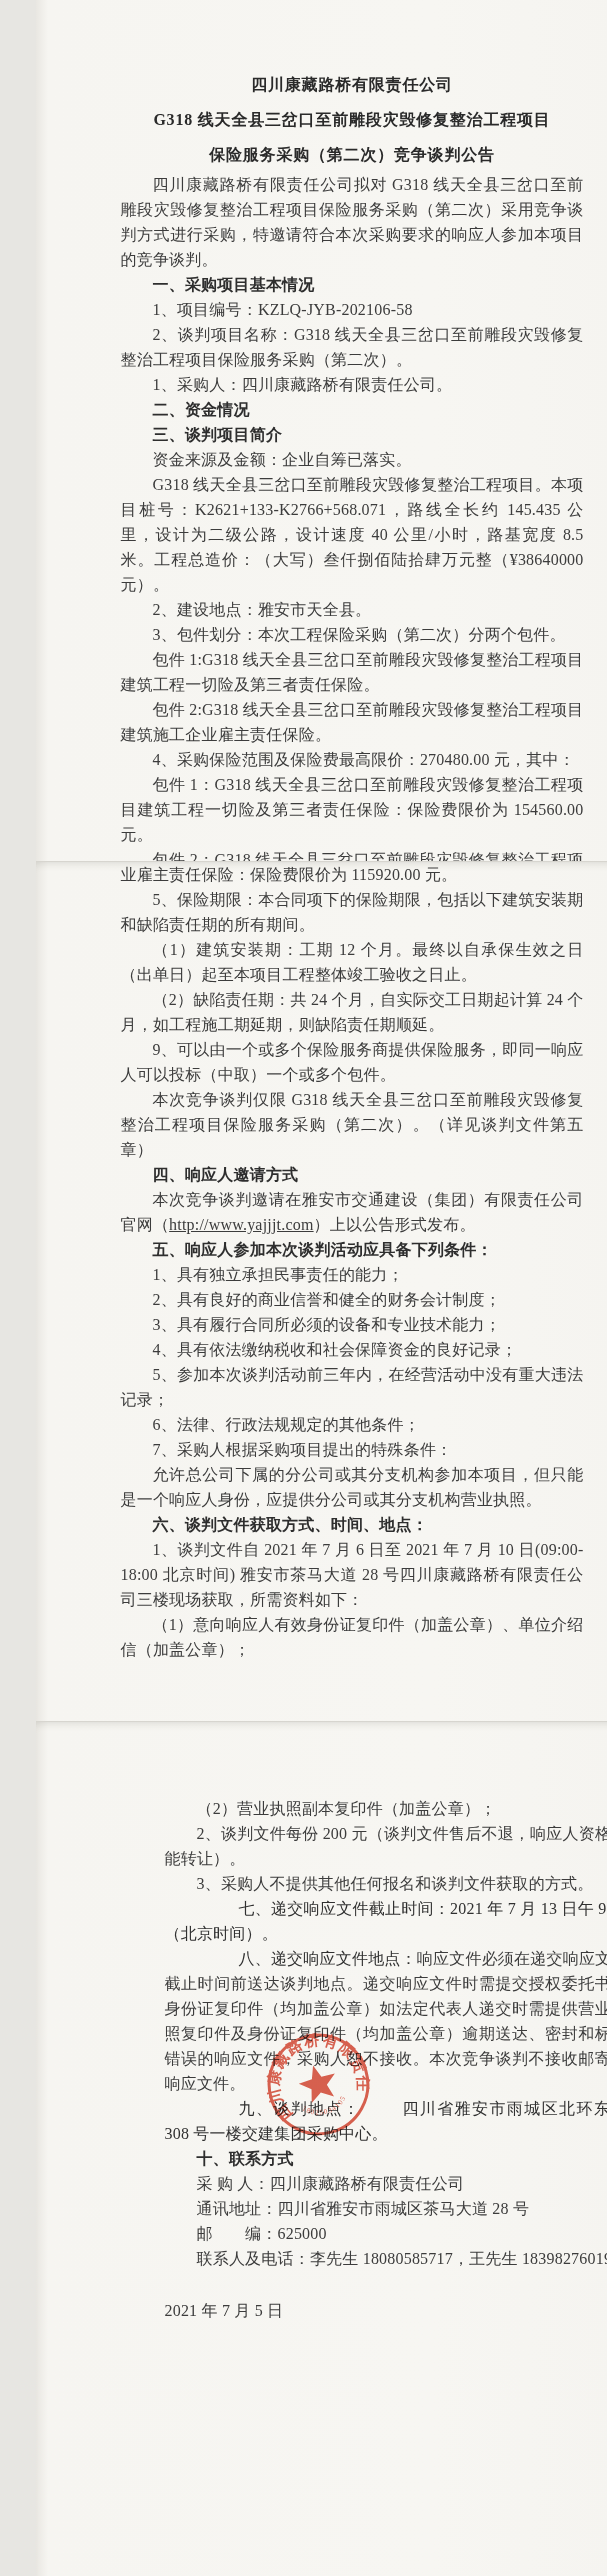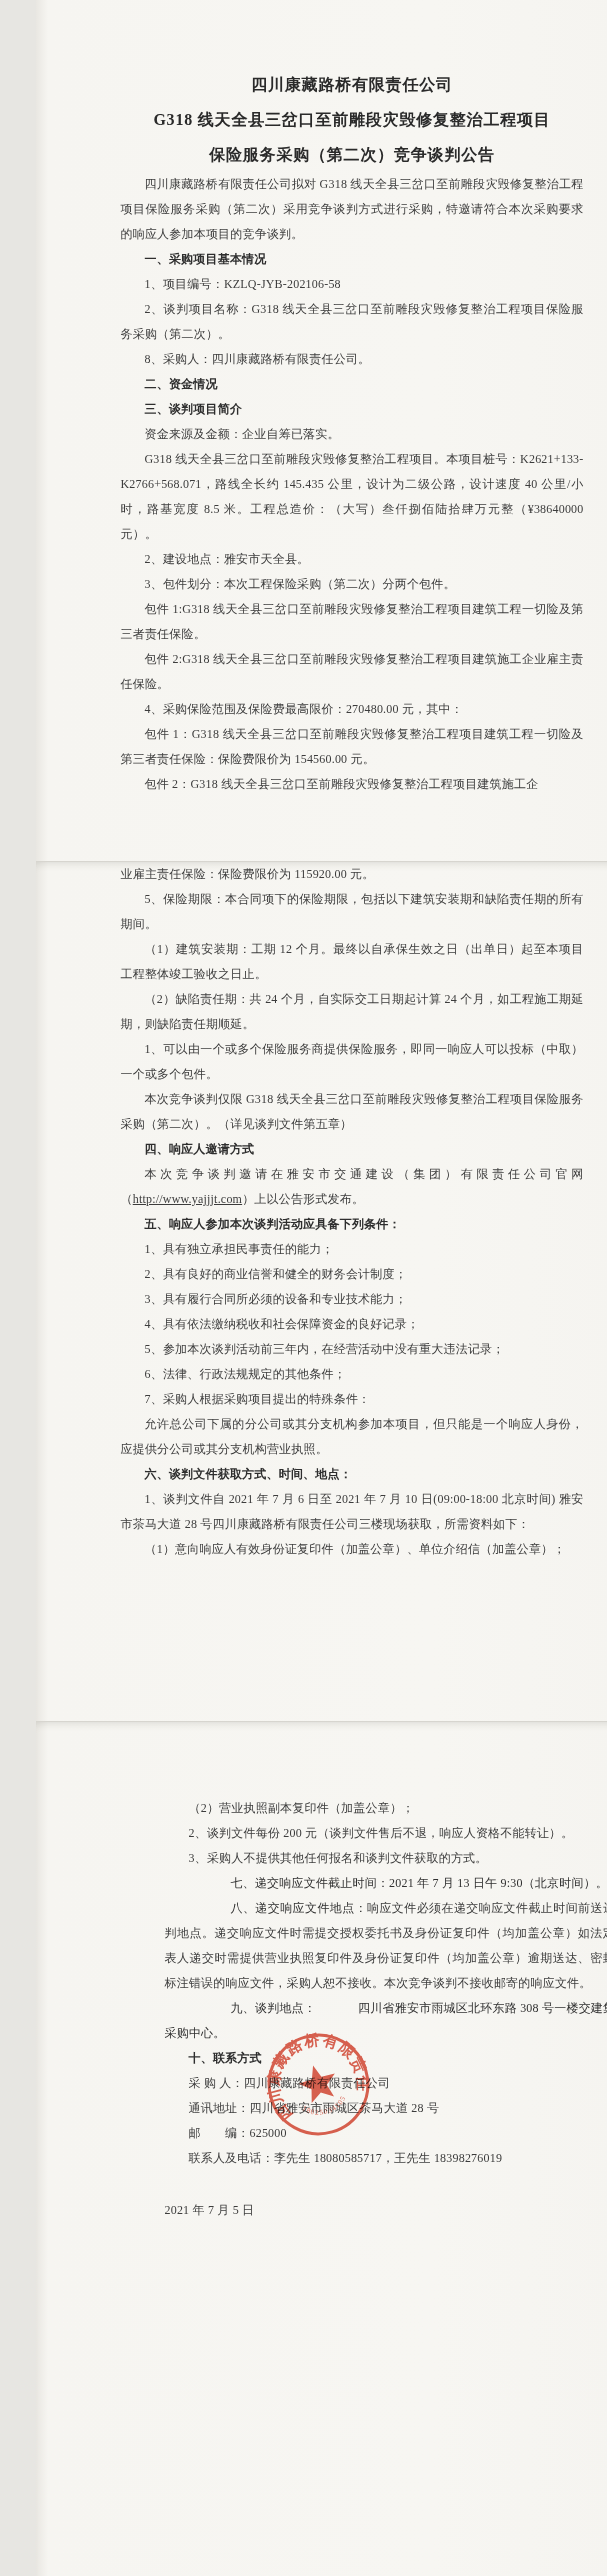--- a/index.html
+++ b/index.html
@@ -16,21 +16,21 @@
     overflow:hidden;
     background:linear-gradient(90deg,#e9e7e2 0px,#f6f5f1 12px,#f7f6f2 395px,#f5f4f0 584px,#eceae5 607px);
   }
   .page-1{height:861px;}
   .page-2{height:859px;box-shadow:inset 0 7.6px 9px -6.8px rgba(70,65,55,.18);border-top:0.8px solid #d7d5cf;}
   .page-3{height:855px;box-shadow:inset 0 7.6px 9px -6.8px rgba(70,65,55,.18);border-top:0.8px solid #d7d5cf;padding-left:44px;}
   .content{padding:0 59px 0 85px;}
   .page-1 .content{padding-top:67px;}
   .page-2 .content{}
   .page-3 .content{padding-top:74px;}
-  .ln{margin:0;font-size:12px;line-height:25px;text-align:justify;letter-spacing:0.2px;}
+  .ln{margin:0;font-size:16px;line-height:25px;text-align:justify;letter-spacing:0.2px;}
   .para{text-indent:2em;}
   .cont{text-indent:0;}
   .heading{text-indent:2em;font-weight:bold;color:#2e2e2e;}
   .title{
     text-indent:0;text-align:center;font-weight:bold;
     font-size:16px;line-height:35px;letter-spacing:0.8px;color:#2a2a2a;
   }
   .title:last-of-type{margin-bottom:3px;}
   .date{text-indent:0;margin-top:27px;padding-right:26px;}
   .b{font-weight:normal;color:#303030;margin-left:42px;}
@@ -55,42 +55,42 @@
 
   <section class="page page-1">
     <div class="content">
         <p class="ln title"><span>四川康藏路桥有限责任公司</span></p>
         <p class="ln title"><span>G318 线天全县三岔口至前雕段灾毁修复整治工程项目</span></p>
         <p class="ln title"><span>保险服务采购（第二次）竞争谈判公告</span></p>
         <p class="ln para"><span>四川康藏路桥有限责任公司拟对 G318 线天全县三岔口至前雕段灾毁修复整治工程项目保险服务采购（第二次）采用竞争谈判方式进行采购，特邀请符合本次采购要求的响应人参加本项目的竞争谈判。</span></p>
         <p class="ln heading"><span>一、采购项目基本情况</span></p>
         <p class="ln para"><span>1、项目编号：KZLQ-JYB-202106-58</span></p>
         <p class="ln para"><span>2、谈判项目名称：G318 线天全县三岔口至前雕段灾毁修复整治工程项目保险服务采购（第二次）。</span></p>
-        <p class="ln para"><span>8、采购人：四川康藏路桥有限责任公司。</span></p>
+        <p class="ln para"><span>1、采购人：四川康藏路桥有限责任公司。</span></p>
         <p class="ln heading"><span>二、资金情况</span></p>
         <p class="ln heading"><span>三、谈判项目简介</span></p>
         <p class="ln para"><span>资金来源及金额：企业自筹已落实。</span></p>
         <p class="ln para"><span>G318 线天全县三岔口至前雕段灾毁修复整治工程项目。本项目桩号：K2621+133-K2766+568.071，路线全长约 145.435 公里，设计为二级公路，设计速度 40 公里/小时，路基宽度 8.5 米。工程总造价：（大写）叁仟捌佰陆拾肆万元整（¥38640000 元）。</span></p>
         <p class="ln para"><span>2、建设地点：雅安市天全县。</span></p>
         <p class="ln para"><span>3、包件划分：本次工程保险采购（第二次）分两个包件。</span></p>
         <p class="ln para"><span>包件 1:G318 线天全县三岔口至前雕段灾毁修复整治工程项目建筑工程一切险及第三者责任保险。</span></p>
         <p class="ln para"><span>包件 2:G318 线天全县三岔口至前雕段灾毁修复整治工程项目建筑施工企业雇主责任保险。</span></p>
         <p class="ln para"><span>4、采购保险范围及保险费最高限价：270480.00 元，其中：</span></p>
         <p class="ln para"><span>包件 1：G318 线天全县三岔口至前雕段灾毁修复整治工程项目建筑工程一切险及第三者责任保险：保险费限价为 154560.00 元。</span></p>
         <p class="ln para"><span>包件 2：G318 线天全县三岔口至前雕段灾毁修复整治工程项目建筑施工企</span></p>
       </div>
   </section>
 
   <section class="page page-2">
     <div class="content">
         <p class="ln cont"><span>业雇主责任保险：保险费限价为 115920.00 元。</span></p>
         <p class="ln para"><span>5、保险期限：本合同项下的保险期限，包括以下建筑安装期和缺陷责任期的所有期间。</span></p>
         <p class="ln para"><span>（1）建筑安装期：工期 12 个月。最终以自承保生效之日（出单日）起至本项目工程整体竣工验收之日止。</span></p>
         <p class="ln para"><span>（2）缺陷责任期：共 24 个月，自实际交工日期起计算 24 个月，如工程施工期延期，则缺陷责任期顺延。</span></p>
-        <p class="ln para"><span>1、可以由一个或多个保险服务商提供保险服务，即同一响应人可以投标（中取）一个或多个包件。</span></p>
+        <p class="ln para"><span>9、可以由一个或多个保险服务商提供保险服务，即同一响应人可以投标（中取）一个或多个包件。</span></p>
         <p class="ln para"><span>本次竞争谈判仅限 G318 线天全县三岔口至前雕段灾毁修复整治工程项目保险服务采购（第二次）。（详见谈判文件第五章）</span></p>
         <p class="ln heading"><span>四、响应人邀请方式</span></p>
         <p class="ln para"><span>本次竞争谈判邀请在雅安市交通建设（集团）有限责任公司官网（</span><span class="u">http://www.yajjjt.com</span><span>）上以公告形式发布。</span></p>
         <p class="ln heading"><span>五、响应人参加本次谈判活动应具备下列条件：</span></p>
         <p class="ln para"><span>1、具有独立承担民事责任的能力；</span></p>
         <p class="ln para"><span>2、具有良好的商业信誉和健全的财务会计制度；</span></p>
         <p class="ln para"><span>3、具有履行合同所必须的设备和专业技术能力；</span></p>
         <p class="ln para"><span>4、具有依法缴纳税收和社会保障资金的良好记录；</span></p>
         <p class="ln para"><span>5、参加本次谈判活动前三年内，在经营活动中没有重大违法记录；</span></p>
         <p class="ln para"><span>6、法律、行政法规规定的其他条件；</span></p>

